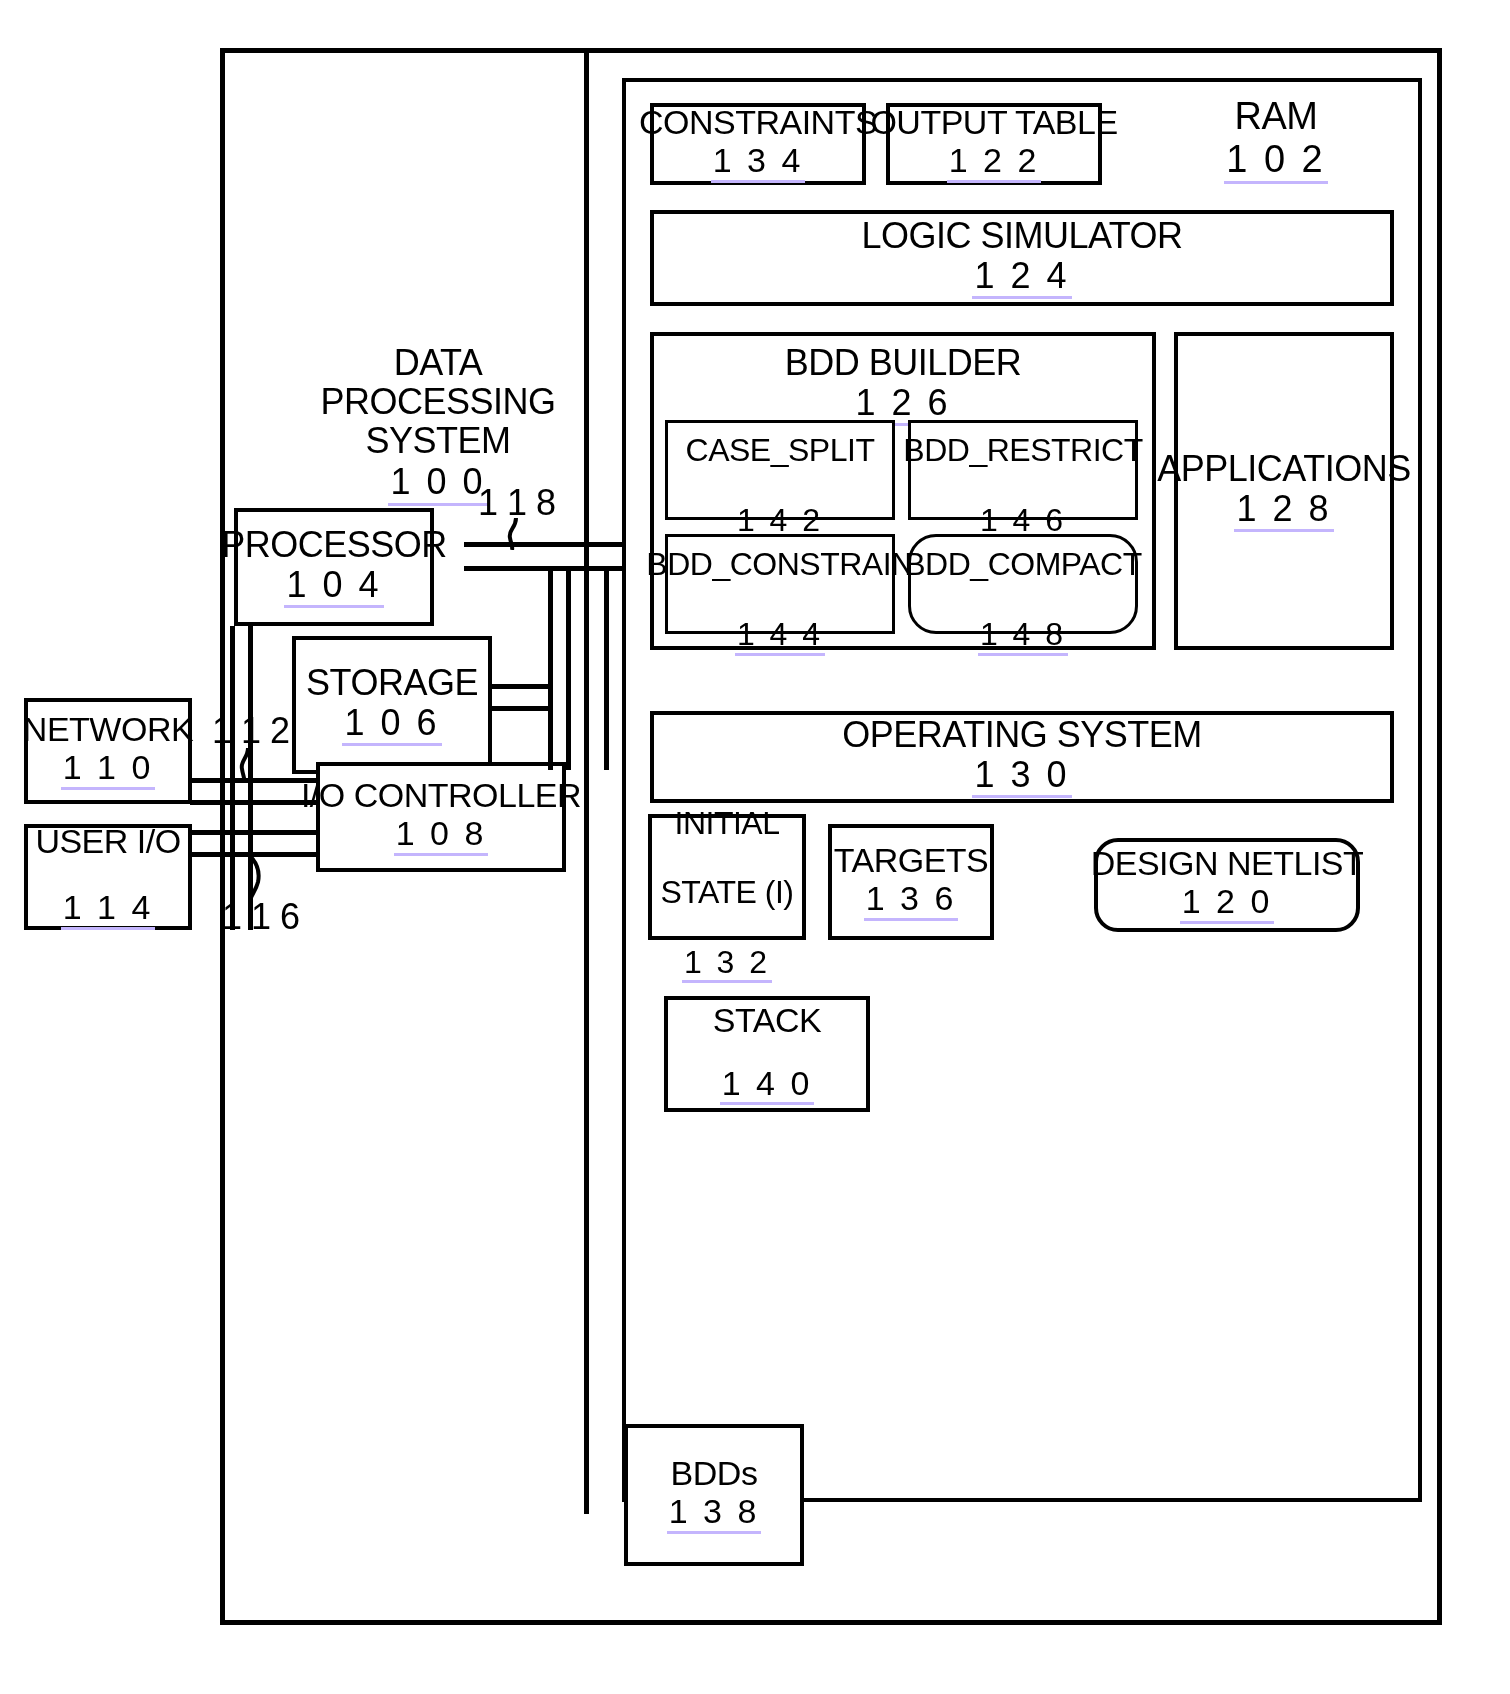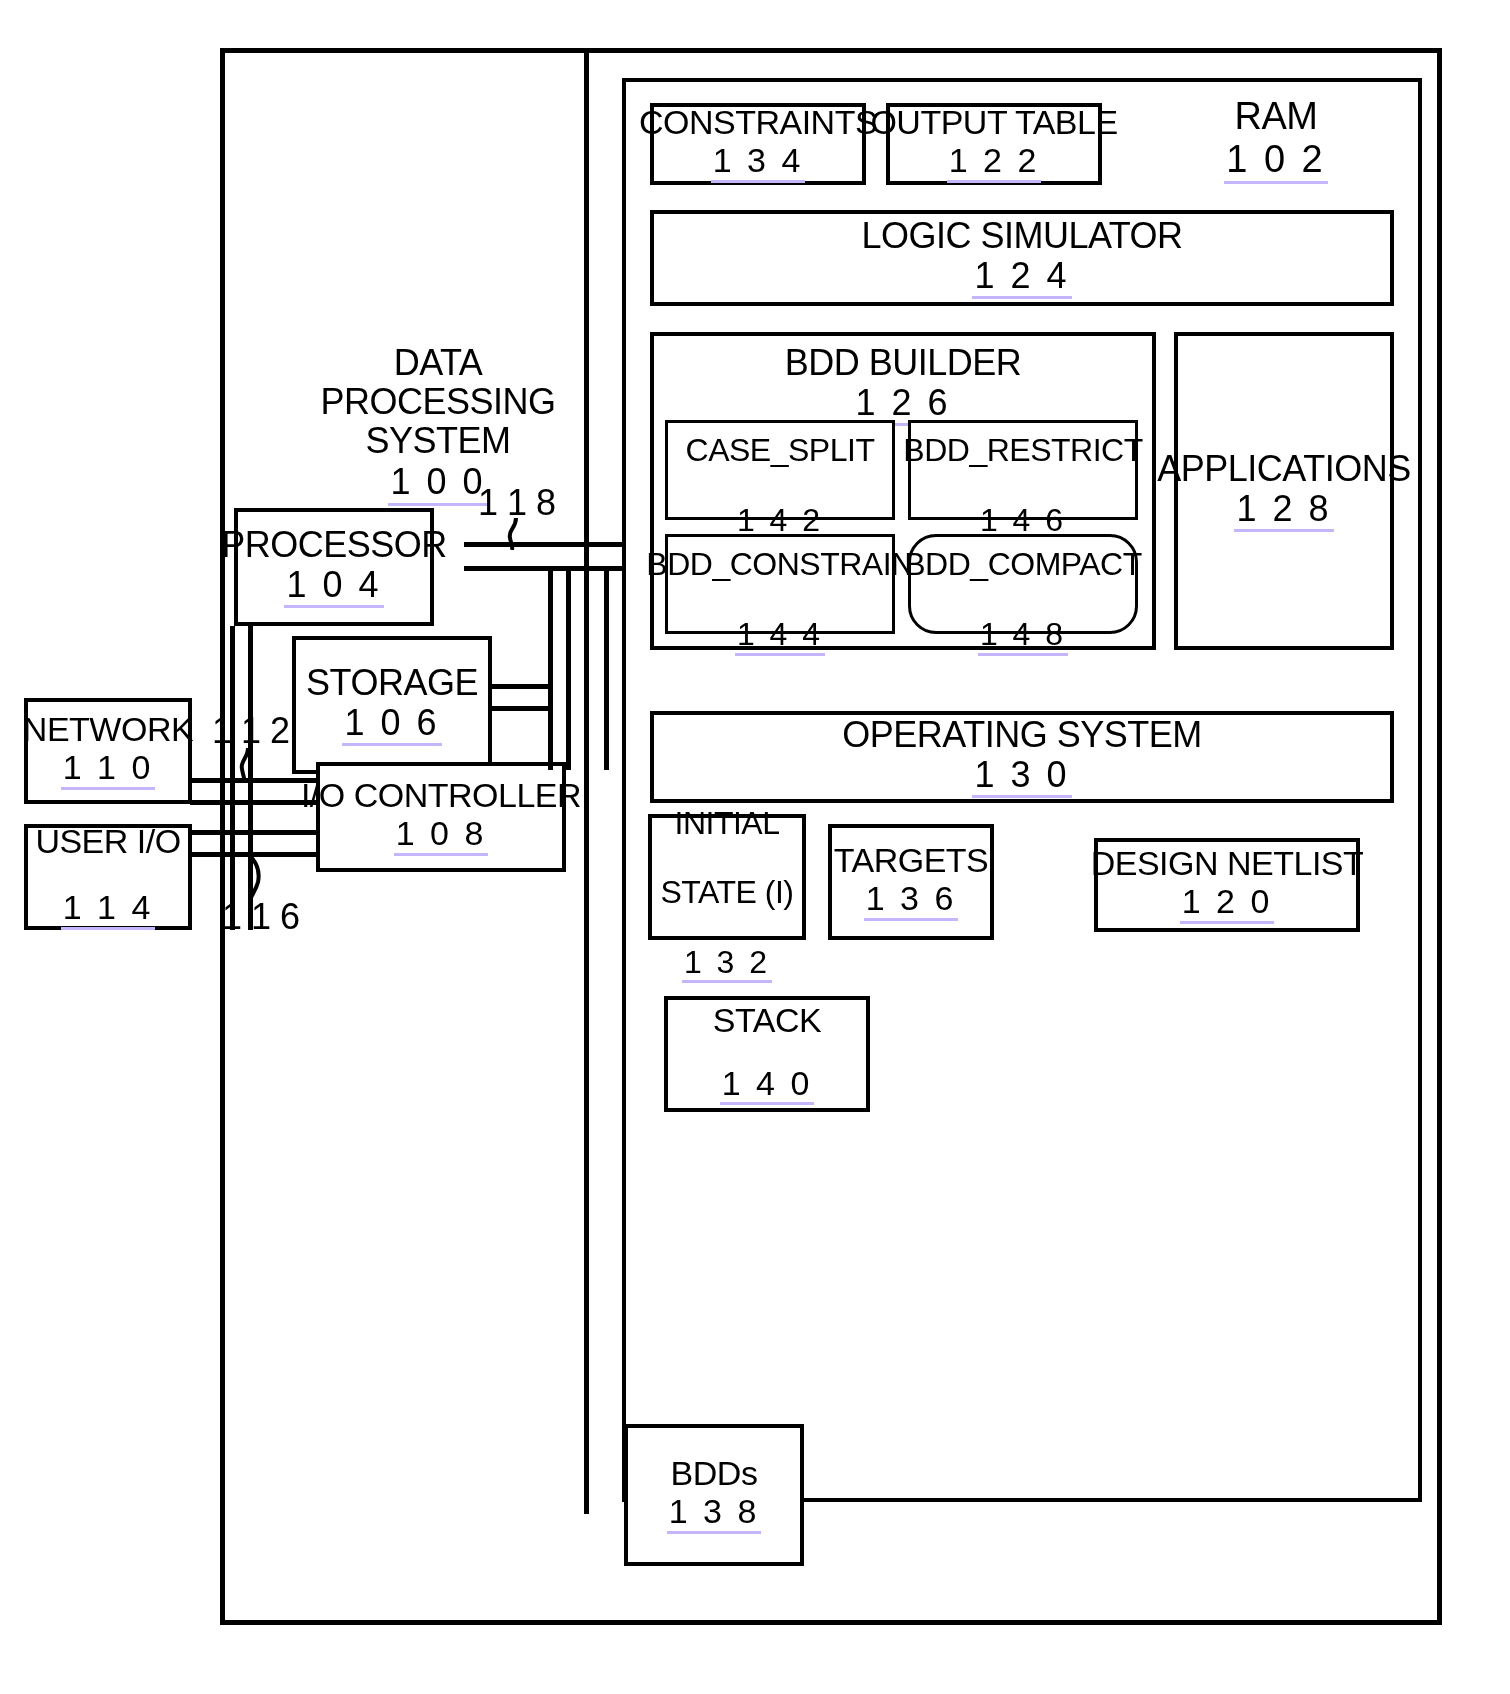--- a/index.html
+++ b/index.html
@@ -138,21 +138,21 @@
     <span class="lbl fs-32">INITIAL</span>
     <span class="lbl fs-32">STATE (I)</span>
     <span class="num fs-32">1 3 2</span>
   </div>
 
   <div class="box" style="left:828px; top:824px; width:166px; height:116px;">
     <span class="lbl fs-34">TARGETS</span>
     <span class="num fs-34">1 3 6</span>
   </div>
 
-  <div class="box" style="left:1094px; top:838px; width:266px; height:94px;">
+  <div class="box" style="left:1094px; top:838px; width:266px; height:94px;border-radius:24px;">
     <span class="lbl fs-34">DESIGN NETLIST</span>
     <span class="num fs-34">1 2 0</span>
   </div>
 
   <div class="box" style="left:664px; top:996px; width:206px; height:116px;gap:25px;">
     <span class="lbl fs-34">STACK</span>
     <span class="num fs-34">1 4 0</span>
   </div>
 
   <div class="box" style="left:624px; top:1424px; width:180px; height:142px;">

